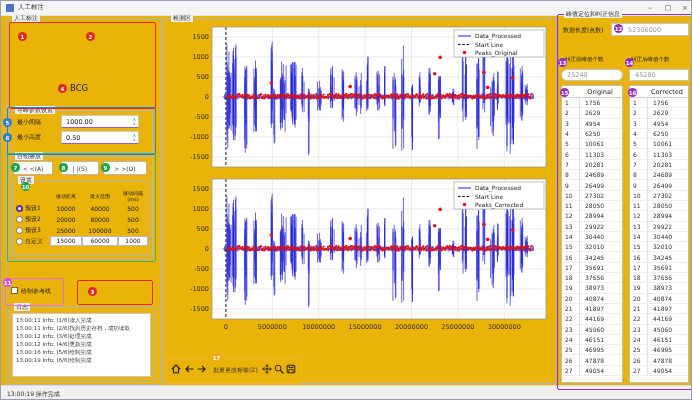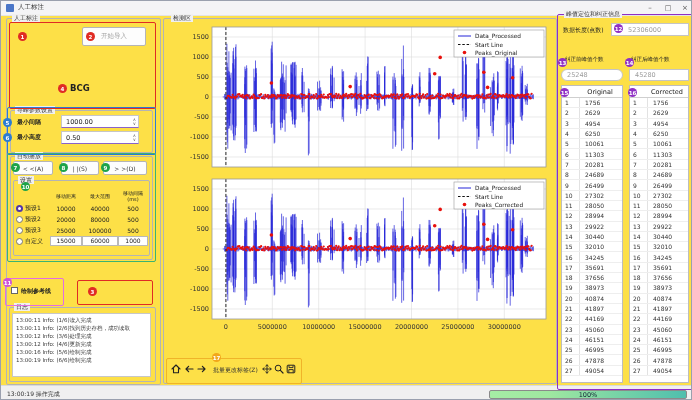--- a/index.html
+++ b/index.html
@@ -1,18 +1,18 @@
 <!DOCTYPE html>
 <html><head>
 <meta charset="utf-8">
 <style>
   html,body{margin:0;padding:0;background:#d8d8d8;}
-  #app{position:relative;width:692px;height:400px;background:#fde047;border:1px solid #9aa0ae;
+  #app{position:relative;width:692px;height:400px;background:#eab308;border:1px solid #9aa0ae;
        box-sizing:border-box;overflow:hidden;font-family:"DejaVu Sans","Liberation Sans",sans-serif;color:#222;}
-  .abs{position:absolute;font-weight:bold;}
+  .abs{position:absolute;}
   
   .titlebar{position:absolute;left:0;top:0;width:692px;height:14px;background:#f4f4f6;border-bottom:1px solid #e3e3e6;}
   .appicon{position:absolute;left:5px;top:3px;width:8px;height:8px;background:#4a76c8;border-radius:1px;}
   .apptitle{position:absolute;left:17px;top:2px;font-size:6.5px;color:#333;}
   .winbtn{position:absolute;top:1px;width:14px;height:12px;text-align:center;font-size:7px;line-height:12px;color:#555;}
   
   .fieldset{position:absolute;border:1px solid #b4b4b4;border-radius:2px;background:transparent;}
   .legend{position:absolute;z-index:4;background:#f0f0f0;padding:0 2px;font-size:6px;line-height:8px;color:#333;white-space:nowrap;}
   
   .abox{position:absolute;border:1.5px solid;border-radius:2px;z-index:6;pointer-events:none;}
@@ -75,21 +75,20 @@
     <span class="appicon"></span>
     <span class="apptitle">人工标注</span>
     <span class="winbtn" style="left:642px;">–</span>
     <span class="winbtn" style="left:660px;">□</span>
     <span class="winbtn" style="left:677px;">×</span>
   </div>
 
   <div class="fieldset" style="left:5px;top:17px;width:153px;height:365px;"></div>
   <span class="legend" style="left:11px;top:13px;">人工标注</span>
 
-  <div class="btn disabled" style="left:81px;top:26px;width:64px;height:19px;">开始导入</div>
   <span class="abs" style="left:69px;top:82px;font-size:8.5px;color:#222;">BCG</span>
 
   <div class="fieldset" style="left:9px;top:109px;width:141px;height:41px;"></div>
   <span class="legend" style="left:14px;top:105px;">寻峰参数设置</span>
   <span class="abs" style="left:16px;top:117px;font-size:6px;">最小间隔</span>
   <div class="spin" style="left:60px;top:114px;width:78px;height:13px;">
     <span>1000.00</span>
     <span class="arrows">
         <span>∧</span>
         <span>∨</span>
@@ -1270,23 +1269,20 @@
         <div class="trow">
           <span class="tnum">27</span>
           <span class="tval">49054</span>
         </div>
       </div>
   </div>
 
   <div class="statusbar">
     <span class="statustext">13:00:19 操作完成</span>
   </div>
-  <div class="progress">
-    <span>100%</span>
-  </div>
 
   <div class="abox" style="left:8px;top:21px;width:145px;height:85px;border-color:#e02b24;"></div>
   <div class="abox" style="left:6px;top:106px;width:147px;height:46px;border-color:#2b7cd3;"></div>
   <div class="abox" style="left:6px;top:152px;width:147px;height:107px;border-color:#3cb371;"></div>
   <div class="abox" style="left:4px;top:277px;width:57px;height:26px;border-color:#e36de3;"></div>
   <div class="abox" style="left:76px;top:279px;width:74px;height:23px;border-color:#e02b24;"></div>
   <div class="abox" style="left:556px;top:13px;width:134px;height:374px;border-color:#8f2fc4;"></div>
   <div class="abox" style="left:165px;top:357px;width:134px;height:24px;border-color:#f0b429;"></div>
 
   <span class="bdg bred" style="left:17px;top:31px;">1</span>

